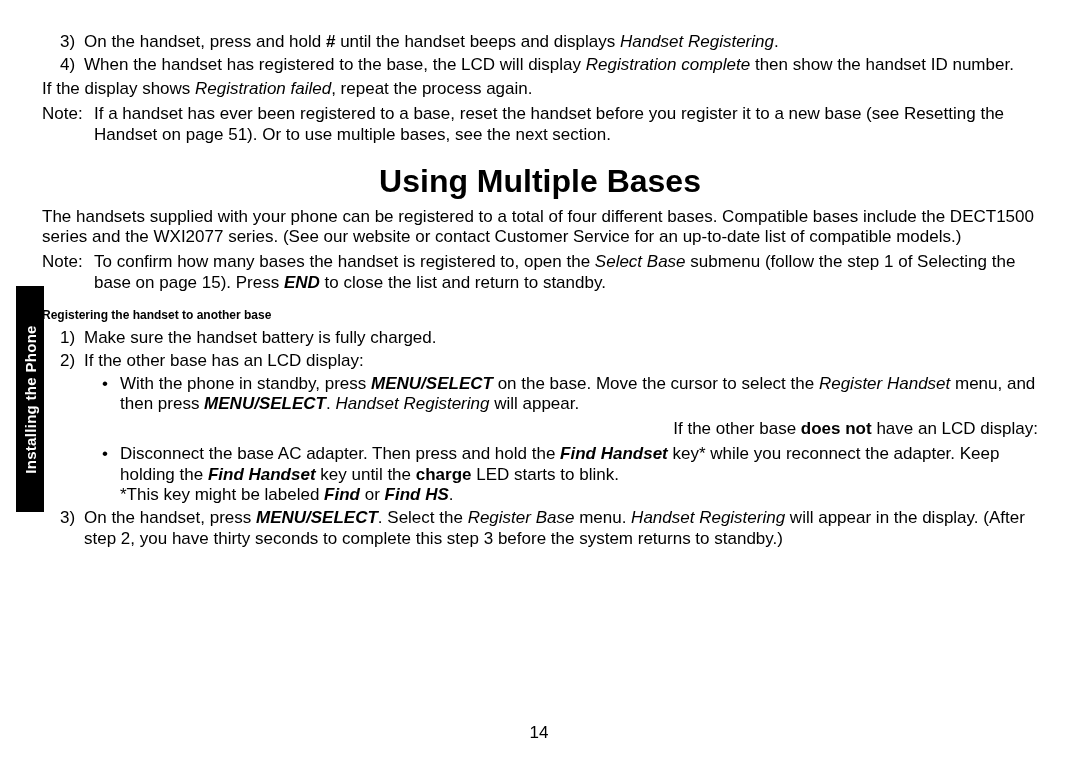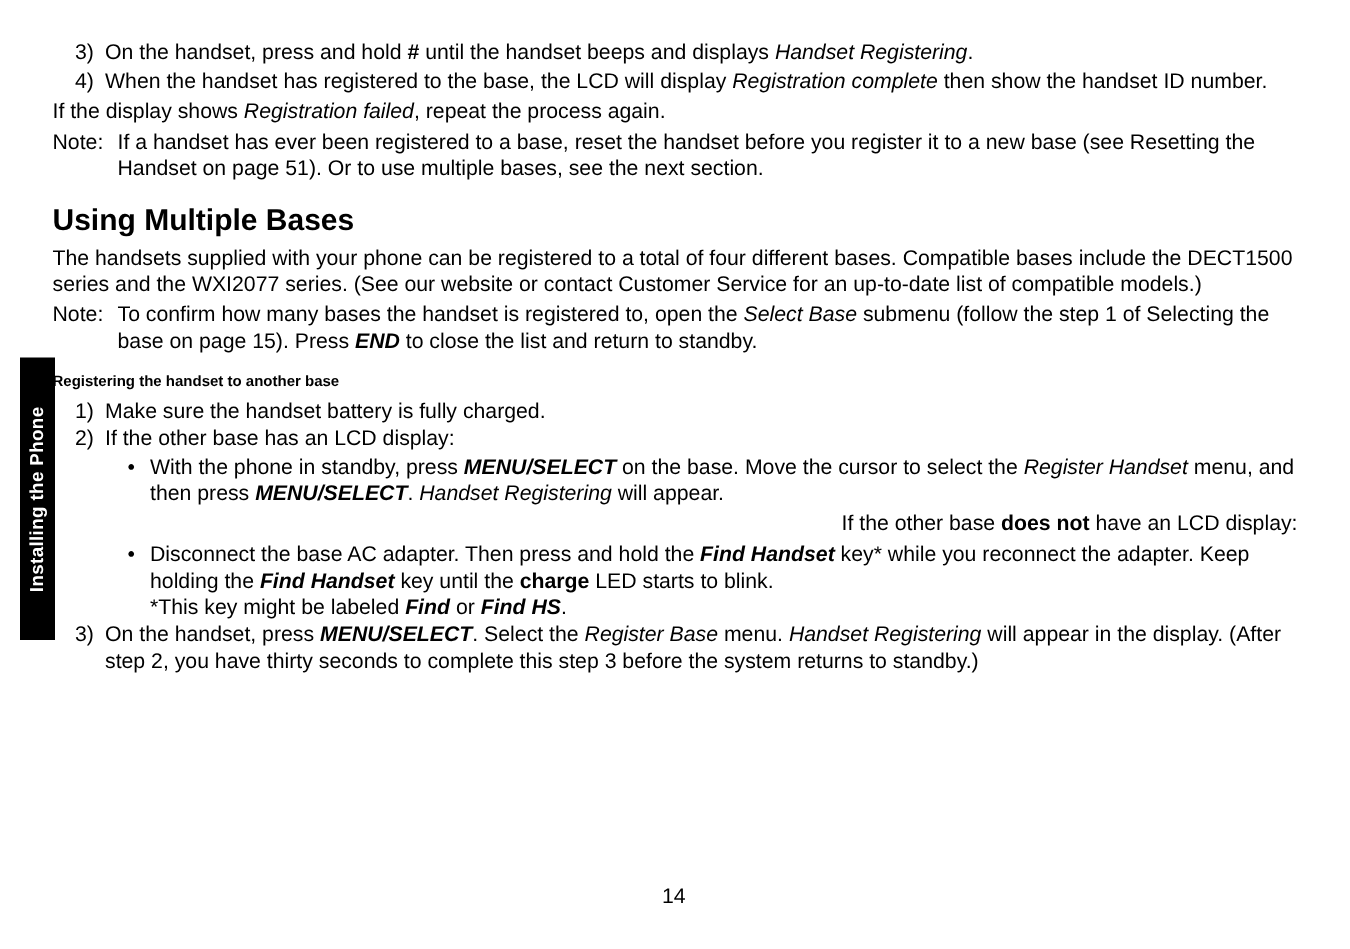--- a/index.html
+++ b/index.html
@@ -61,23 +61,24 @@
     margin: 4px 0 10px 0;
   }
   .note-label {
     width: 52px;
     flex: 0 0 52px;
   }
   .note-body {
     flex: 1 1 auto;
   }
   h1.section-h {
-    font-size: 24px;
+    font-size: 32px;
     font-weight: bold;
     margin: 16px 0 6px 0;
+    text-align: center;
   }
   h2.sub-h {
     font-size: 12px;
     font-weight: bold;
     margin: 14px 0 6px 0;
   }
   .indent-a { padding-left: 42px; text-align: right; }
   .bullet-row {
     display: flex;
     margin: 2px 0;
@@ -85,21 +86,21 @@
   }
   .bullet-mark {
     width: 18px;
     flex: 0 0 18px;
   }
   .bullet-body {
     flex: 1 1 auto;
   }
   .page-num {
     position: absolute;
-    bottom: 32px;
+    bottom: 16px;
     left: 0;
     width: 1078px;
     text-align: center;
     font-size: 17px;
   }
   em { font-style: italic; }
   strong { font-weight: bold; }
   .bi { font-weight: bold; font-style: italic; }
 </style>
 </head>

